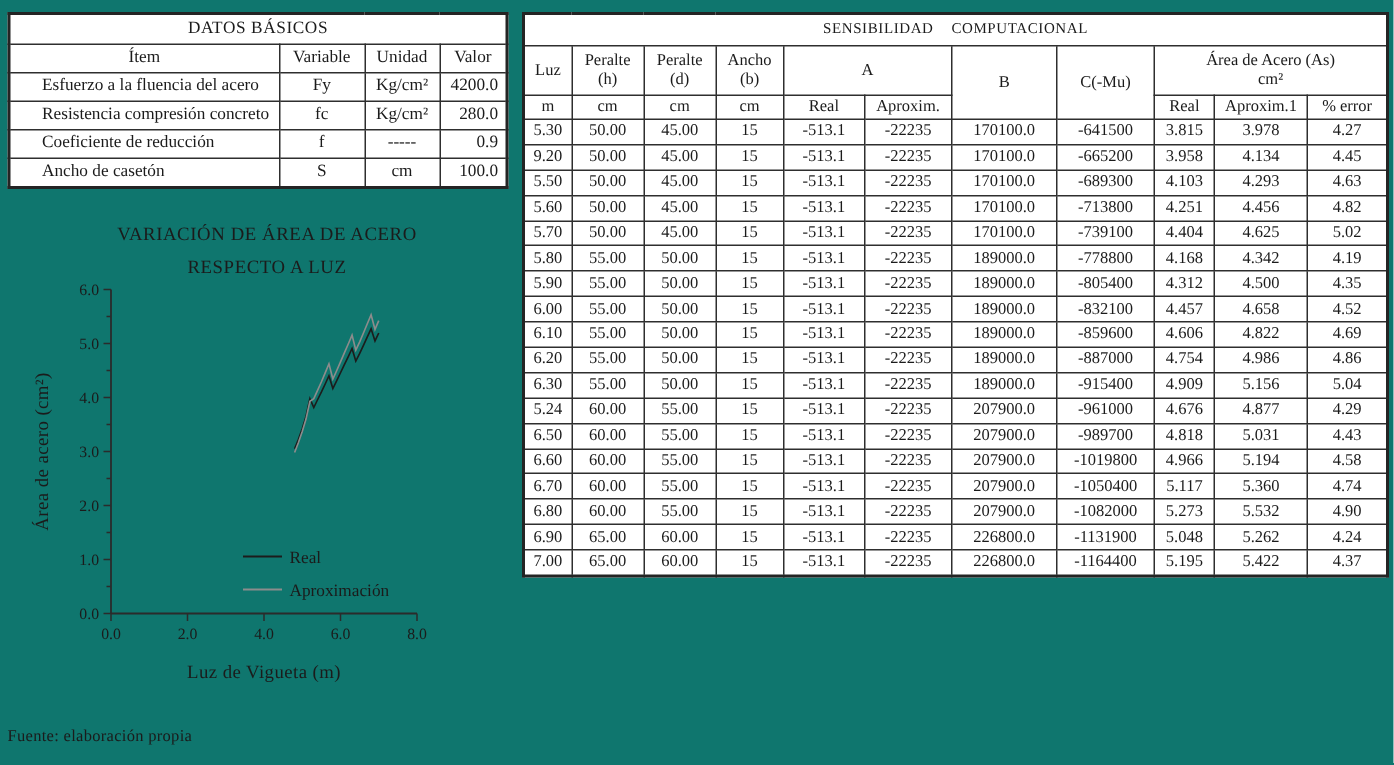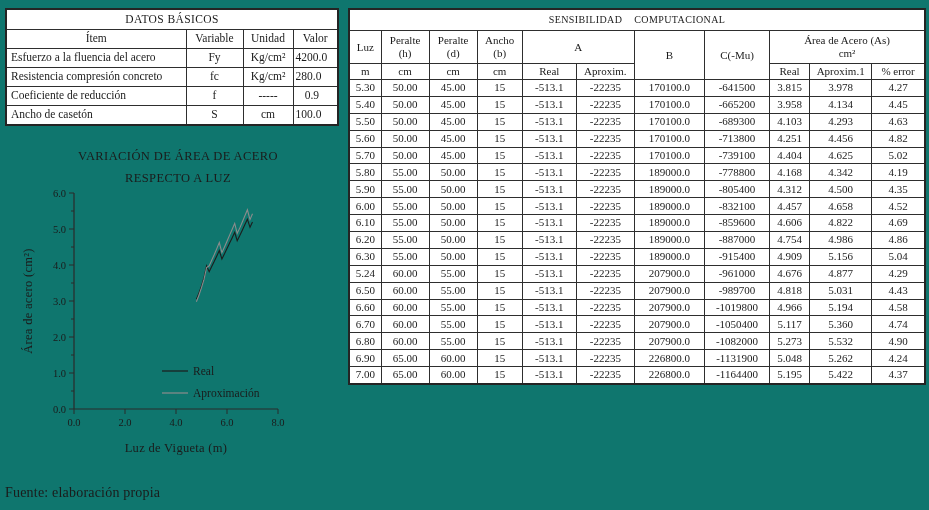--- a/index.html
+++ b/index.html
@@ -4,36 +4,36 @@
 <style>
   html,body{margin:0;padding:0;background:#fff;}
   .page{position:relative;width:929px;height:510px;background:#0f766e;overflow:hidden;
         font-family:"Liberation Serif", serif;color:#1b1b1b;}
   table{border-collapse:collapse;table-layout:fixed;background:#fff;}
   th,td{border:1px solid #2e2e2e;font-weight:normal;text-align:center;
         padding:0 2px;font-size:11px;line-height:1.2;overflow:hidden;white-space:nowrap;}
   .datos{position:absolute;left:5px;top:8px;width:332px;border:2px solid #242424;}
   .datos th,.datos td{font-size:11.5px;height:18px;}
   .datos .ttitle{height:19px;}
-  .datos td.c-left{text-align:left;padding-left:4px;white-space:normal;}
-  .datos td.c-right{text-align:right;padding-right:18px;}
+  .datos td.c-left{text-align:left;padding-left:21px;white-space:normal;}
+  .datos td.c-right{text-align:right;padding-right:5px;}
   .ttitle{font-size:10px;letter-spacing:.4px;}
   .sens{position:absolute;left:348px;top:8px;width:578px;border:2px solid #242424;}
   .sens .ttitle{height:20px;word-spacing:9px;}
   .sens thead tr.h1 th{height:32px;white-space:normal;line-height:1.15;font-size:11px;}
   .sens thead tr.h2 th{height:15px;font-size:11px;}
   .sens td{height:15.9px;font-size:11px;}
   .chart{position:absolute;left:10px;top:138px;width:335px;height:348px;}
   svg text{font-family:"Liberation Serif", serif;fill:#1b1b1b;}
   .ct{font-size:12.5px;letter-spacing:.4px;text-anchor:middle;}
   .tick{font-size:10.5px;text-anchor:middle;}
   .ytick{font-size:10.5px;text-anchor:end;}
   .axlab{font-size:12.5px;text-anchor:middle;letter-spacing:.3px;}
   .leg{font-size:11.5px;}
-  .footer{position:absolute;left:5px;top:485px;font-size:14px;letter-spacing:.2px;}
+  .footer{position:absolute;left:5px;top:485px;font-size:11px;letter-spacing:.2px;}
 </style>
 </head>
 <body>
 
 <div class="page">
 
   <table class="datos">
     <colgroup>
       <col style="width:180px">
         <col style="width:57px">
@@ -177,21 +177,21 @@
           <td>15</td>
           <td>-513.1</td>
           <td>-22235</td>
           <td>170100.0</td>
           <td>-641500</td>
           <td>3.815</td>
           <td>3.978</td>
           <td>4.27</td>
         </tr>
         <tr>
-          <td>5.40</td>
+          <td>9.20</td>
           <td>50.00</td>
           <td>45.00</td>
           <td>15</td>
           <td>-513.1</td>
           <td>-22235</td>
           <td>170100.0</td>
           <td>-665200</td>
           <td>3.958</td>
           <td>4.134</td>
           <td>4.45</td>

